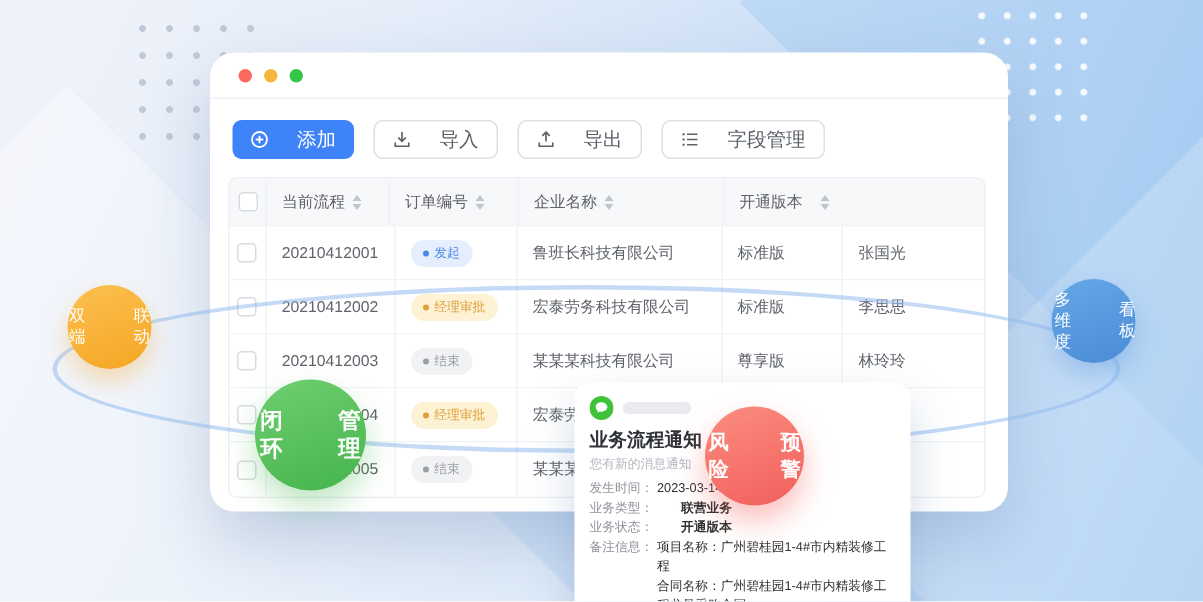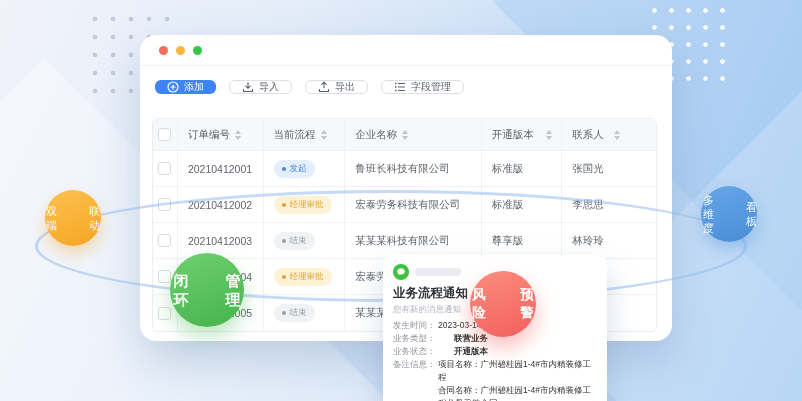--- a/index.html
+++ b/index.html
@@ -28,22 +28,22 @@
   .window{ position:absolute; left:140px; top:35px; width:532px; height:306px; background:#ffffff;
     border-radius:16px; box-shadow:0 20px 45px rgba(96,125,170,.30); z-index:2; }
   .titlebar{ position:relative; height:31px; border-bottom:1px solid #eff1f4; }
   .tl-dot{ position:absolute; top:11px; width:9px; height:9px; border-radius:50%; }
   .tl-red{ left:19px; background:#fa6b5d; }
   .tl-yellow{ left:36px; background:#f7b73c; }
   .tl-green{ left:53px; background:#35c649; }
 
   
   .toolbar{ position:absolute; left:15px; top:45px; height:26px; display:flex; gap:13px; }
-  .btn{ height:14px; border-radius:6px; display:inline-flex; align-items:center; gap:5px;
-    padding:0 12px; font-size:10px; cursor:pointer; white-space:nowrap; }
+  .btn{ height:26px; border-radius:6px; display:inline-flex; align-items:center; gap:19px;
+    padding:0 12px; font-size:13px; cursor:pointer; white-space:nowrap; }
   .btn-primary{ background:#3e83f8; color:#fff; }
   .btn-ghost{ background:#fff; border:1px solid #dcdfe6; color:#5b6168; }
   .btn svg{ display:block; }
 
   
   .table{ position:absolute; left:12px; top:83px; width:505px; border:1px solid #ebeef5; border-radius:6px; overflow:hidden; background:#fff; }
   .trow{ display:flex; height:36px; align-items:stretch; border-bottom:1px solid #f0f2f6; background:#fff; }
   .trow:last-child{ border-bottom:none; }
   .thead{ height:32px; background:#f7f8fa; }
   .cell{ display:flex; align-items:center; padding:0 10px; font-size:10.5px; color:#5f646b;
@@ -154,51 +154,44 @@
         </span>
         <span>字段管理</span>
       </div>
     </div>
 
     <div class="table">
       <div class="trow thead">
         <div class="cell c-check">
             <span class="checkbox"></span>
           </div>
+        <div class="cell c-flow">
+            <span>当前流程</span>
+            <span class="sort">
+              <i class="up"></i>
+              <i class="down"></i>
+            </span>
+          </div>
         <div class="cell c-order">
             <span>订单编号</span>
             <span class="sort">
               <i class="up"></i>
               <i class="down"></i>
             </span>
           </div>
-        <div class="cell c-flow">
-            <span>当前流程</span>
-            <span class="sort">
-              <i class="up"></i>
-              <i class="down"></i>
-            </span>
-          </div>
         <div class="cell c-company">
             <span>企业名称</span>
             <span class="sort">
               <i class="up"></i>
               <i class="down"></i>
             </span>
           </div>
         <div class="cell c-version">
             <span>开通版本</span>
             <span class="sort" style="margin-left:12px">
-              <i class="up"></i>
-              <i class="down"></i>
-            </span>
-          </div>
-        <div class="cell c-contact">
-            <span>联系人</span>
-            <span class="sort" style="margin-left:10px">
               <i class="up"></i>
               <i class="down"></i>
             </span>
           </div>
       </div>
 
       <div class="trow">
         <div class="cell c-check">
             <span class="checkbox"></span>
           </div>

